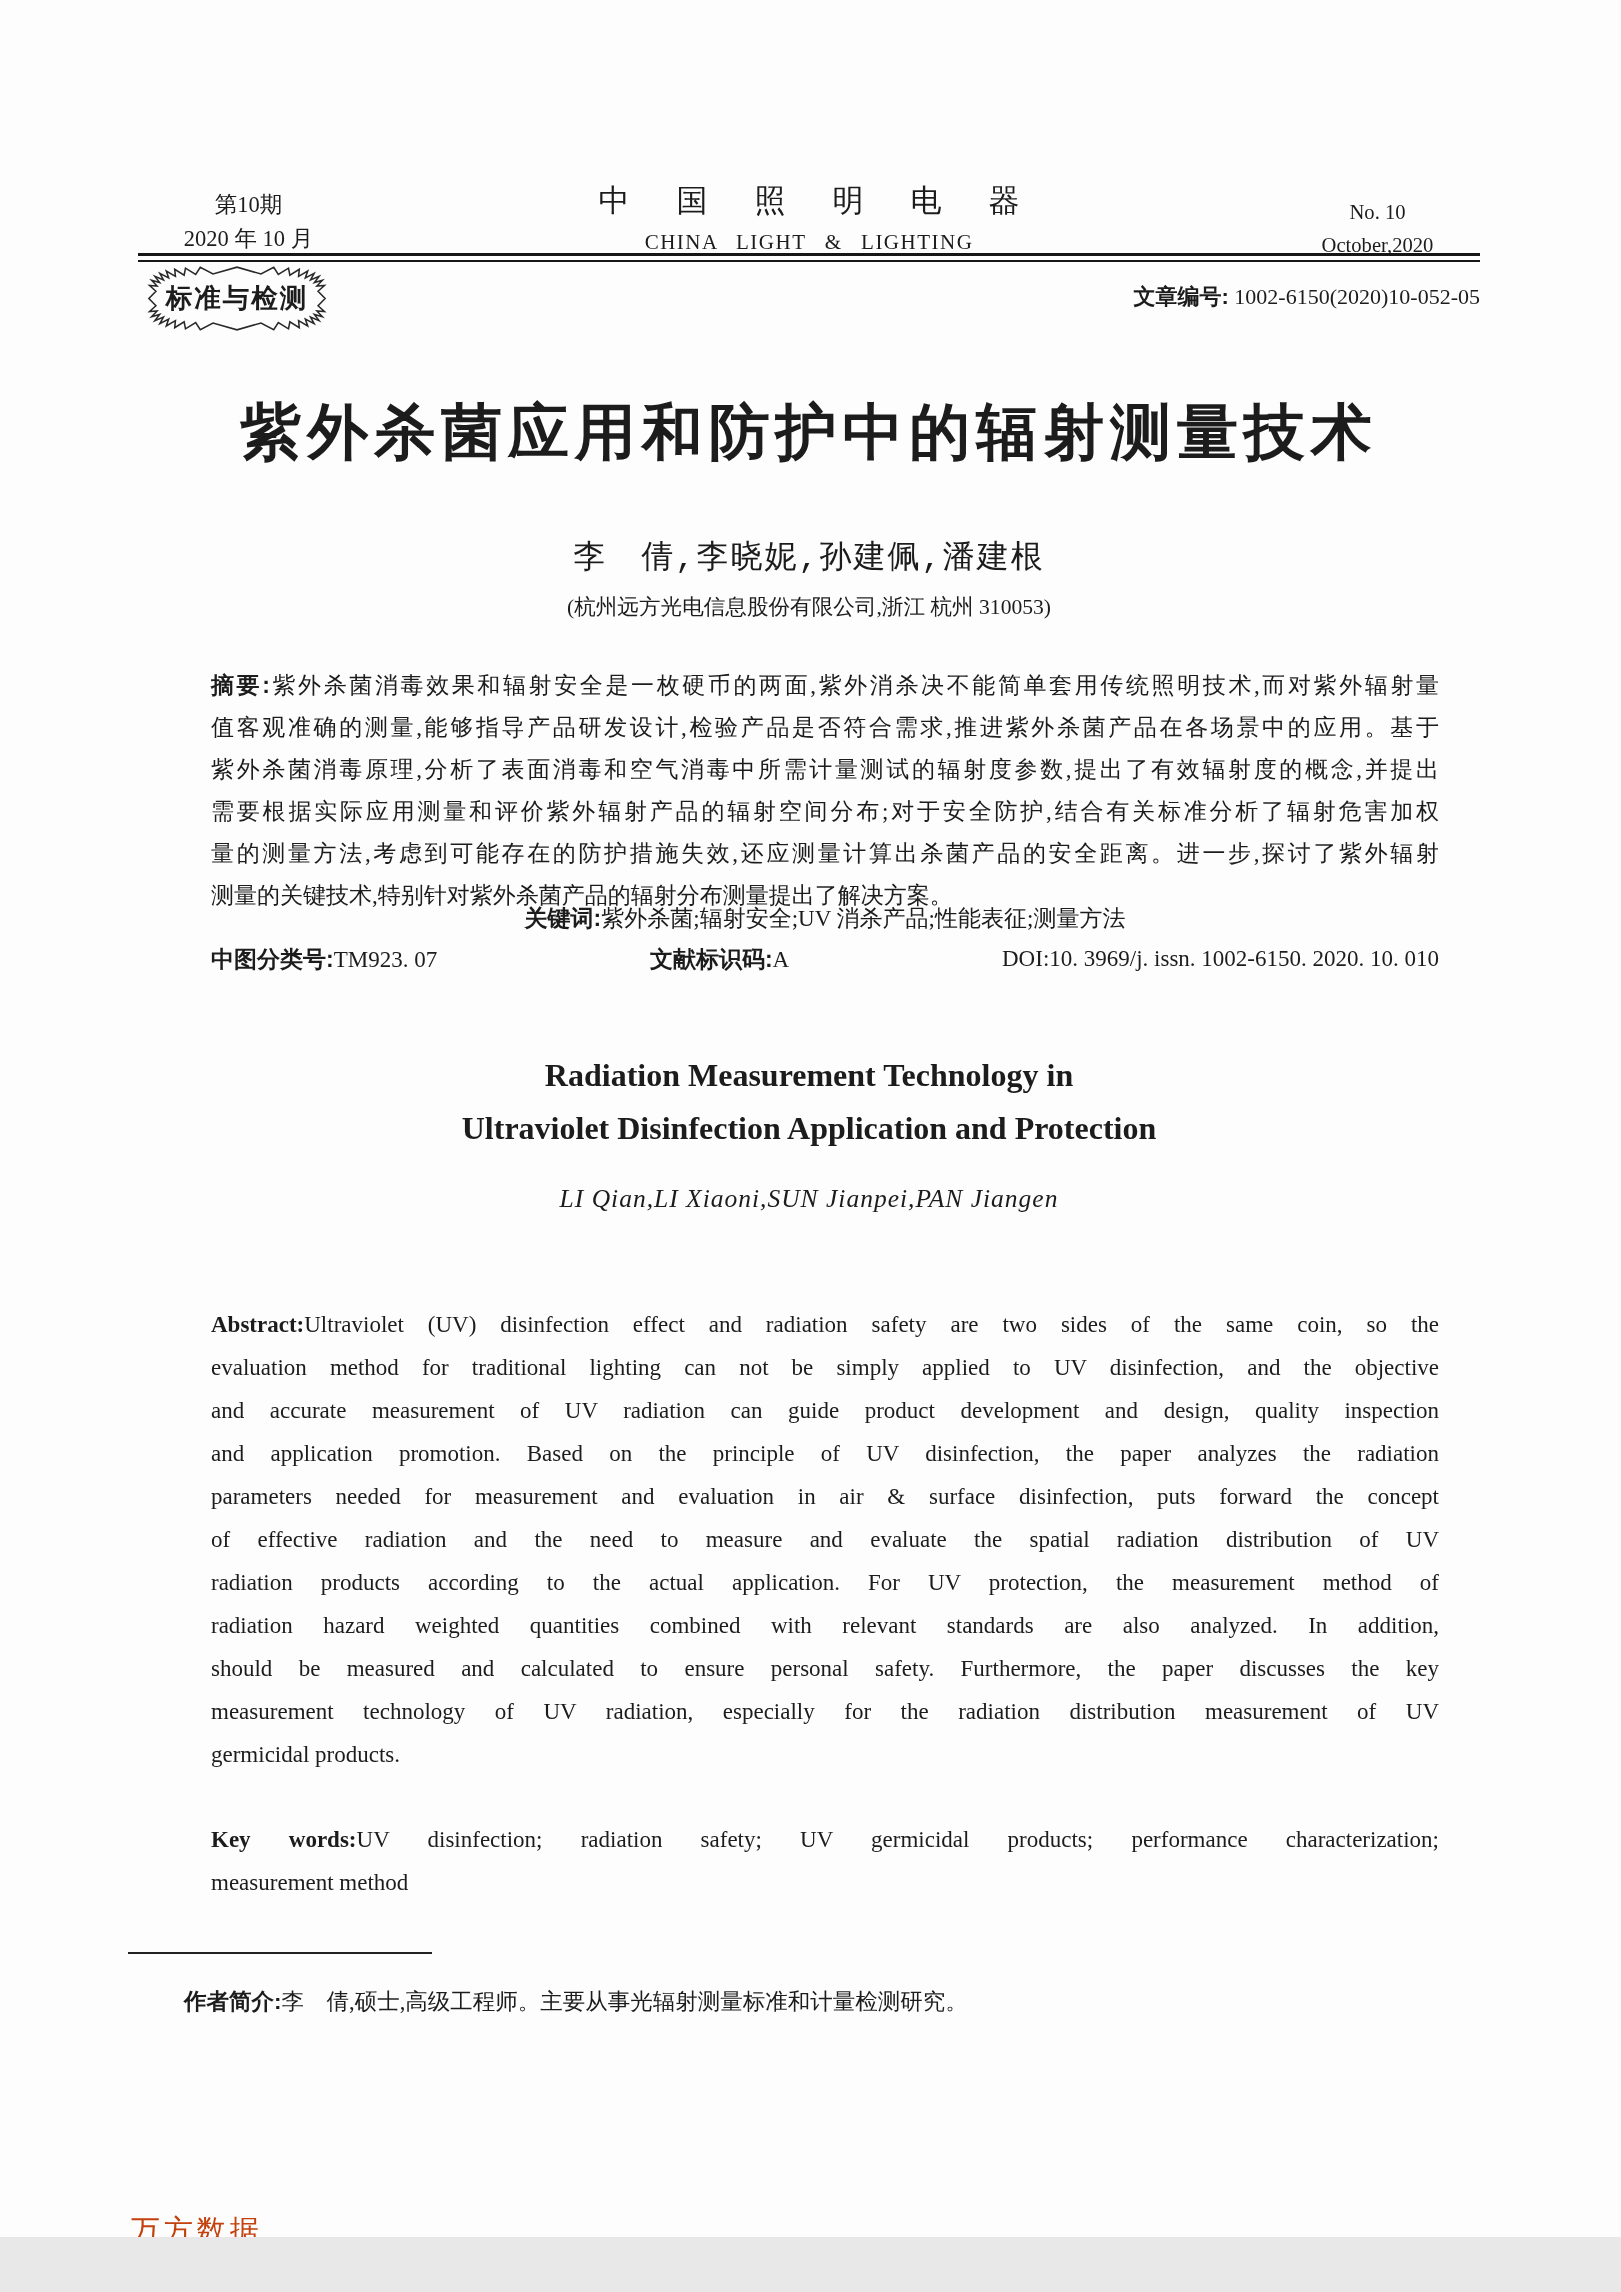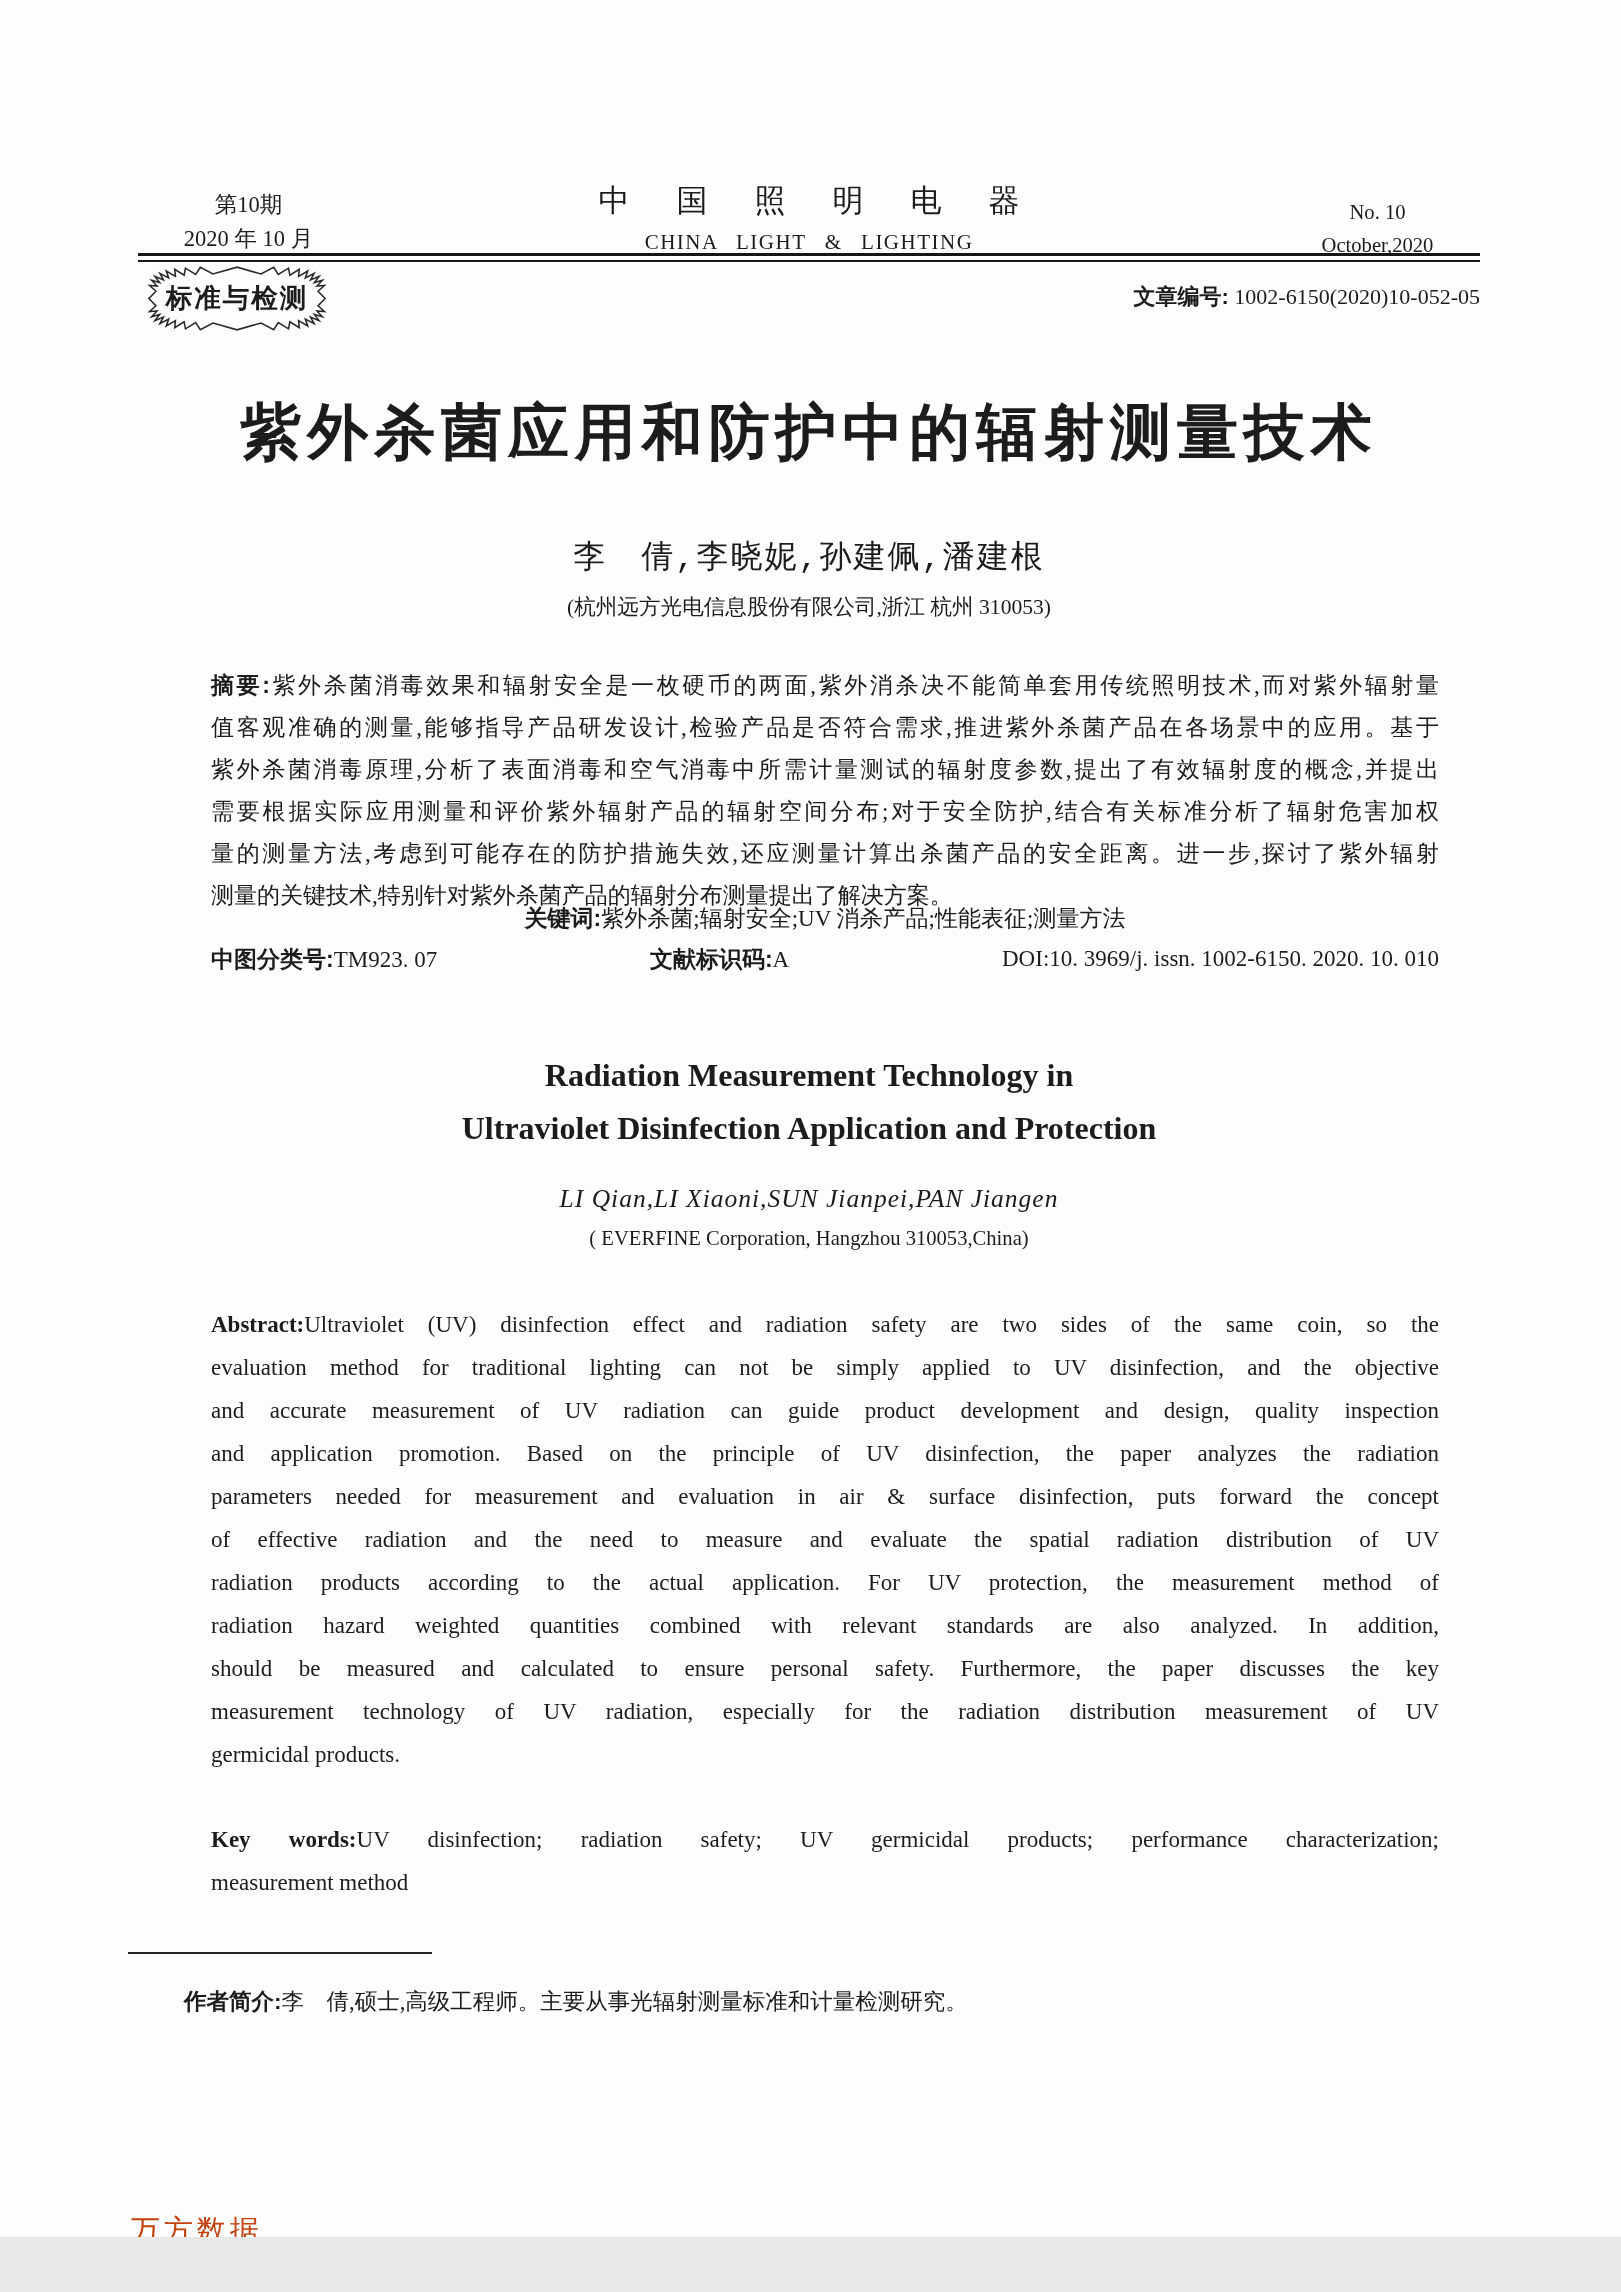--- a/index.html
+++ b/index.html
@@ -120,21 +120,20 @@
       <span class="blabel">文献标识码:</span><span>A</span>
     </span>
     <span>DOI:10. 3969/j. issn. 1002-6150. 2020. 10. 010</span>
   </div>
 
   <div class="abs ctr title-en">
     <div>Radiation Measurement Technology in</div>
     <div>Ultraviolet Disinfection Application and Protection</div>
   </div>
   <div class="abs ctr authors-en">LI Qian,LI Xiaoni,SUN Jianpei,PAN Jiangen</div>
-  <div class="abs ctr affil-en">( EVERFINE Corporation,  Hangzhou 310053,China)</div>
 
   <div class="abs block abstract-en">
     <div class="enline jline">
       <span class="blabel" style="font-family:'Liberation Serif',serif">Abstract:</span><span>Ultraviolet (UV) disinfection effect and radiation safety are two sides of the same coin, so the</span>
     </div>
     <div>
         <div class="enline jline">evaluation method for traditional lighting can not be simply applied to UV disinfection, and the objective</div>
         <div class="enline jline">and accurate measurement of UV radiation can guide product development and design, quality inspection</div>
         <div class="enline jline">and application promotion. Based on the principle of UV disinfection, the paper analyzes the radiation</div>
         <div class="enline jline">parameters needed for measurement and evaluation in air &amp; surface disinfection, puts forward the concept</div>

